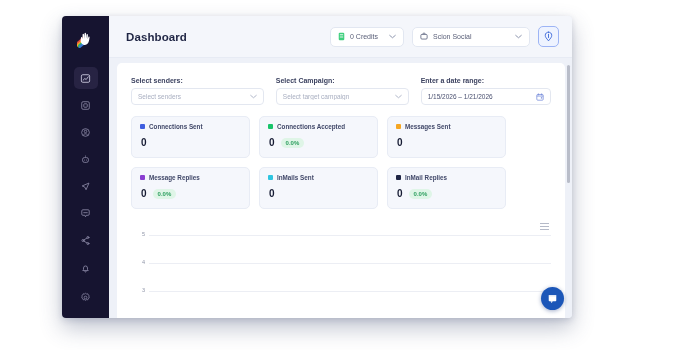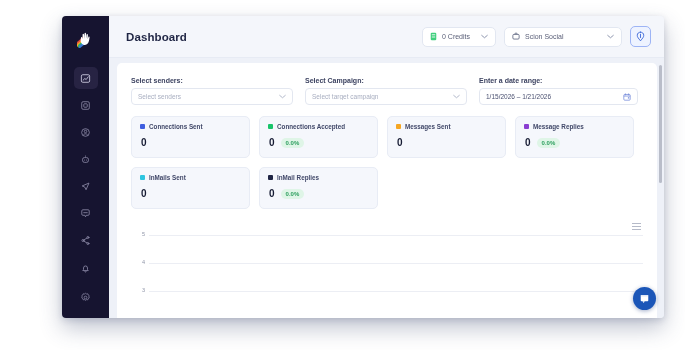--- a/index.html
+++ b/index.html
@@ -7,21 +7,21 @@
     width: 685px; height: 350px;
     font-family: "Liberation Sans", sans-serif;
     background: #ffffff;
     overflow: hidden;
   }
 
   
   #frame {
     position: absolute;
     left: 62px; top: 16px;
-    width: 602px; height: 302px;
+    width: 510px; height: 302px;
     border-radius: 4px;
     overflow: hidden;
     background: #eef1f8;
     box-shadow: 0 10px 22px rgba(60,70,110,.32), 0 2px 6px rgba(60,70,110,.18);
   }
 
   
   #sidebar {
     position: absolute; left: 0; top: 0;
     width: 47px; height: 100%;

